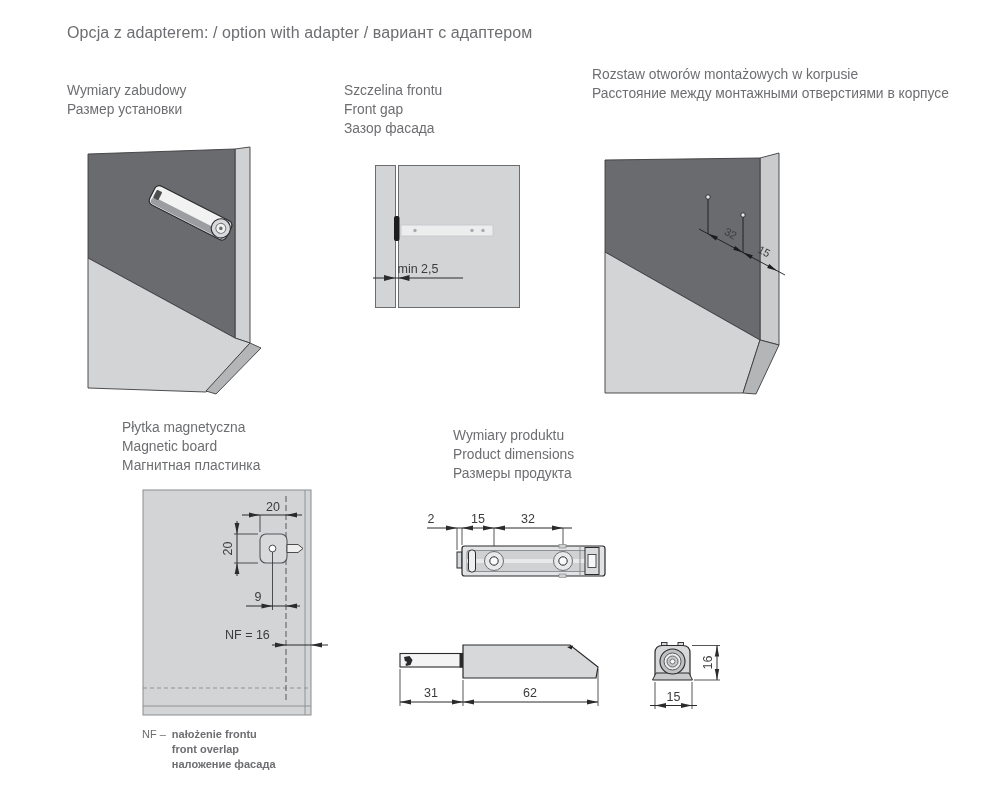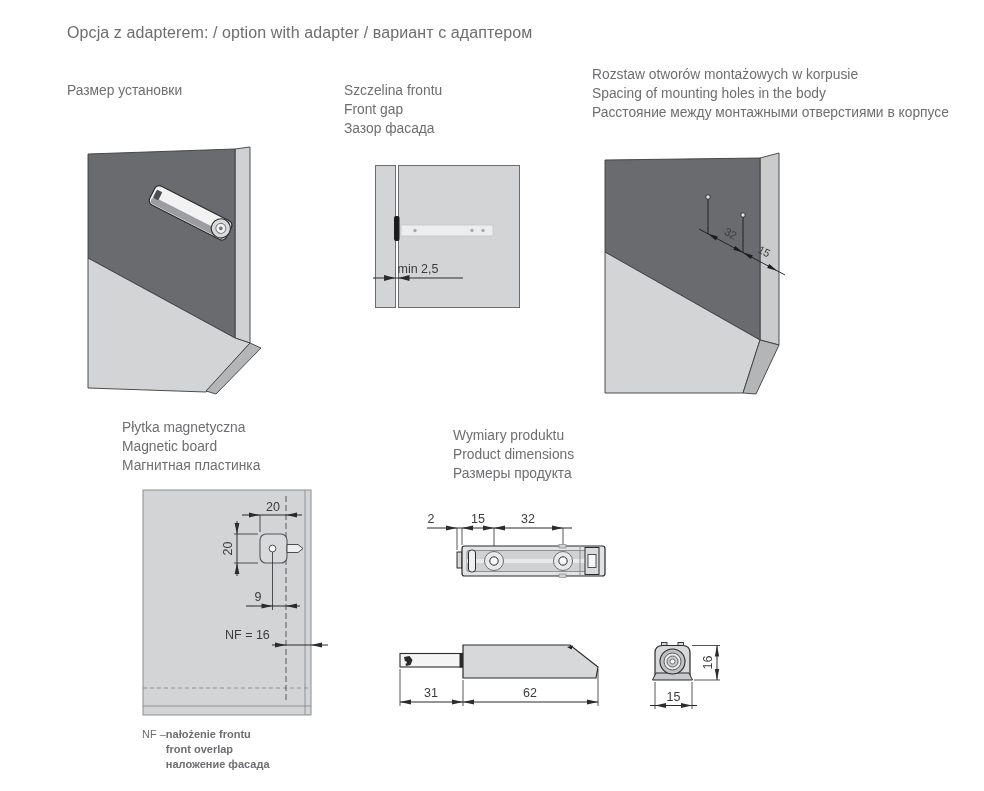--- a/index.html
+++ b/index.html
@@ -3,45 +3,45 @@
 <meta charset="utf-8">
 <style>
   html,body{margin:0;padding:0;}
   body{
     width:984px;height:791px;background:#ffffff;position:relative;
     font-family:"Liberation Sans", sans-serif;color:#6d6e71;overflow:hidden;
   }
   .abs{position:absolute;}
   .page-title{font-size:16px;letter-spacing:.1px;}
   .heading div{font-size:13.8px;line-height:19px;white-space:nowrap;}
-  .footnote{font-size:11px;line-height:15px;display:flex;gap:0;}
+  .footnote{font-size:11px;line-height:15px;display:flex;gap:6px;}
   .footnote .fn-lines div{white-space:nowrap;font-weight:bold;}
   svg{display:block;overflow:visible;}
   svg text{font-family:"Liberation Sans", sans-serif;fill:#3c3c3e;}
   text.dim{font-size:12.5px;}
   text.dim-sm{font-size:11px;}
 </style>
 </head>
 <body>
 
 <div class="abs page-title" style="left:67px;top:24px;">Opcja z adapterem: / option with adapter / вариант с адаптером</div>
 
 <div class="abs heading" style="left:67px;top:81px;">
+  <div>Wymiary zabudowy</div>
   <div>Размер установки</div>
 </div>
 
 <div class="abs heading" style="left:344px;top:81px;">
   <div>Szczelina frontu</div>
   <div>Front gap</div>
   <div>Зазор фасада</div>
 </div>
 
 <div class="abs heading" style="left:592px;top:65px;">
   <div>Rozstaw otworów montażowych w korpusie</div>
-  <div>Spacing of mounting holes in the body</div>
   <div>Расстояние между монтажными отверстиями в корпусе</div>
 </div>
 
 <svg class="abs" style="left:84px;top:146px;" width="180" height="248" viewBox="0 0 180 248">
   <polygon points="151,3 166,1 166,197 151,192" fill="#cfd1d3" stroke="#3c3c3e" stroke-width="0.9"></polygon>
   <polygon points="4,8 151,3 151,192 4,112" fill="#6a6b6e" stroke="#3c3c3e" stroke-width="0.9"></polygon>
   <polygon points="4,112 151,192 166,197 122,246 4,242" fill="#d3d4d6" stroke="#3c3c3e" stroke-width="0.9"></polygon>
   <polygon points="166,197 177,202 132,248 122,245" fill="#b3b5b7" stroke="#3c3c3e" stroke-width="0.9"></polygon>
   <g transform="translate(73,38) rotate(27)">
     <rect x="0" y="0" width="86" height="21" rx="5" fill="#f2f2f3" stroke="#2b2b2d" stroke-width="1.2"></rect>

